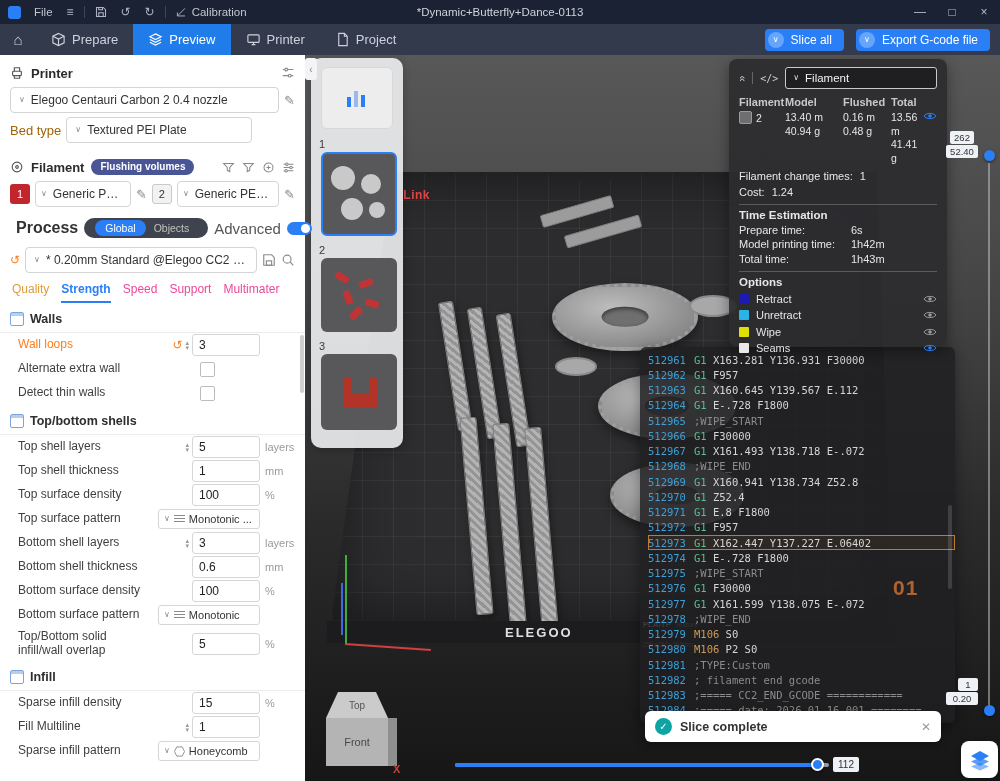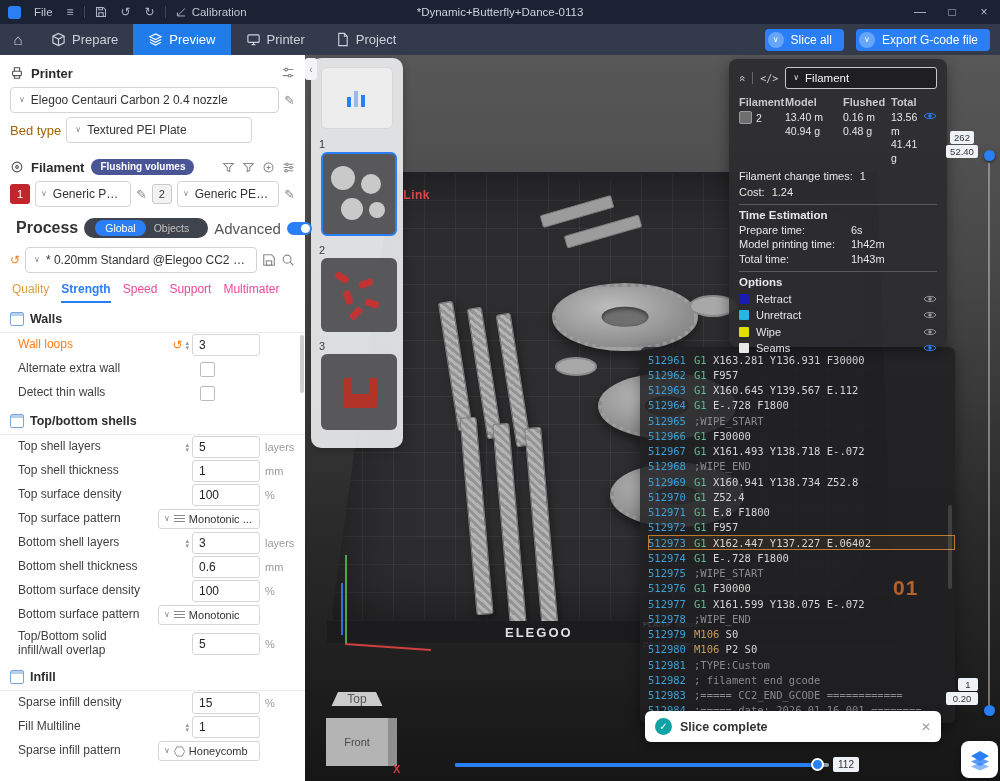--- a/index.html
+++ b/index.html
@@ -132,23 +132,23 @@
   .thumb{position:absolute;background:#58585a;border-radius:6px;overflow:hidden;box-sizing:border-box;}
   #thumb1{left:10px;top:94px;width:76px;height:84px;border:2px solid #2a7ff7;}
   #thumb2{left:10px;top:200px;width:76px;height:74px;}
   #thumb3{left:10px;top:296px;width:76px;height:76px;}
   .tc{position:absolute;border-radius:50%;background:#c9c9c9;}
   .rb{position:absolute;background:#c23434;width:14px;height:7px;border-radius:2px;}
   .rbox{position:absolute;left:22px;top:24px;width:34px;height:30px;background:#b23428;border-radius:2px;}
   .rbox:after{content:"";position:absolute;left:8px;top:0;width:18px;height:16px;background:#58585a;}
 
   
-  .cube-top{position:absolute;left:21px;top:637px;width:62px;height:14px;
+  .cube-top{position:absolute;left:21px;top:637px;width:62px;height:26px;
     clip-path:polygon(12px 0,50px 0,62px 26px,0 26px);background:#cbcbcb;display:flex;align-items:center;
-    justify-content:center;font-size:12px;color:#555;}
+    justify-content:center;font-size:10px;color:#555;}
   .cube-front{position:absolute;left:21px;top:663px;width:62px;height:48px;background:#b4b4b4;display:flex;
     align-items:center;justify-content:center;font-size:11px;color:#4a4a4a;}
   .cube-side{position:absolute;left:83px;top:663px;width:9px;height:48px;background:#8f8f8f;}
   .axis-x-label{position:absolute;left:88px;top:708px;color:#d23c3c;font-size:11px;font-weight:bold;}
   .ax-green{position:absolute;left:40px;top:500px;width:2px;height:90px;background:#3fae3f;}
   .ax-blue{position:absolute;left:36px;top:528px;width:2px;height:52px;background:#3b6ae0;}
   .ax-red{position:absolute;left:40px;top:588px;width:86px;height:2px;background:#d04040;transform:rotate(4deg);transform-origin:left center;}
 
   
   .stats{position:absolute;left:729px;top:59px;width:218px;height:288px;background:rgba(44,44,47,.93);

